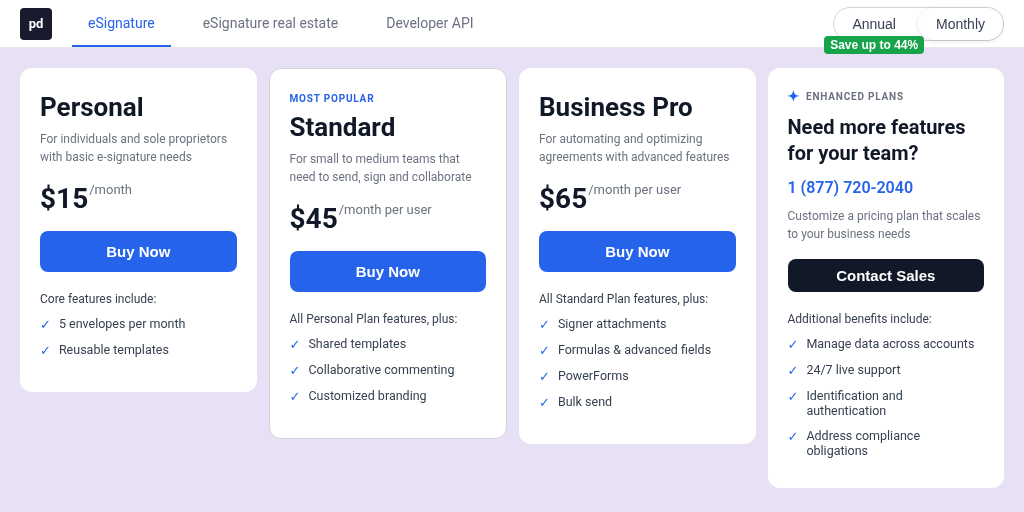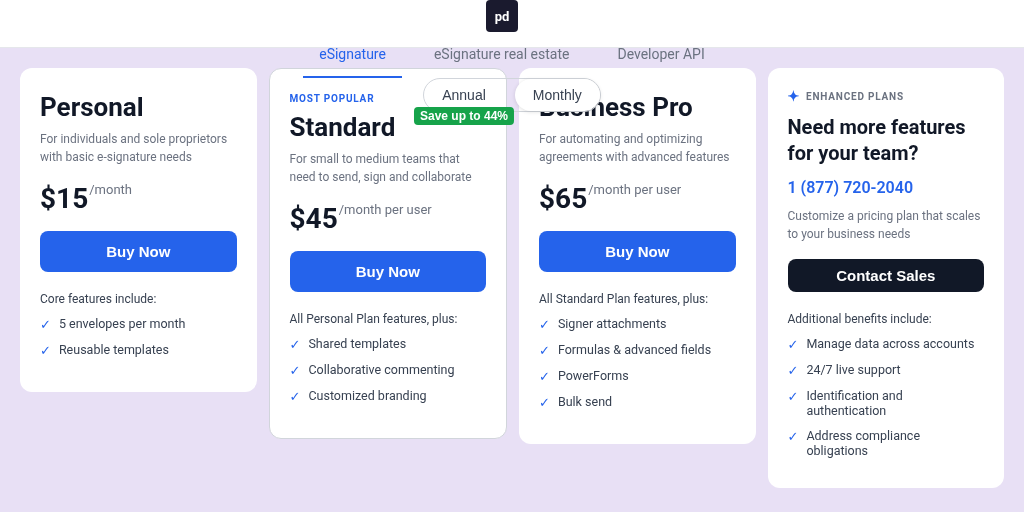--- a/index.html
+++ b/index.html
@@ -11,21 +11,20 @@
       flex-direction: column;
     }
     .top-bar {
       background: #fff;
       display: flex;
       align-items: center;
       padding: 0 20px;
       height: 48px;
       border-bottom: 1px solid #e5e7eb;
       position: relative;
-      flex-direction: column;
     }
     .logo {
       width: 32px;
       height: 32px;
       background: #1a1a2e;
       border-radius: 4px;
       display: flex;
       align-items: center;
       justify-content: center;
       color: white;
@@ -47,21 +46,21 @@
       border-bottom: 2px solid transparent;
       white-space: nowrap;
     }
     .tab.active {
       color: #2563eb;
       border-bottom: 2px solid #2563eb;
     }
     .billing-toggle {
       display: flex;
       align-items: center;
-      gap: 11px;
+      gap: 4px;
       border: 1.5px solid #d1d5db;
       border-radius: 50px;
       overflow: visible;
       position: relative;
     }
     .toggle-btn {
       padding: 8px 18px;
       font-size: 14px;
       border: none;
       background: transparent;

